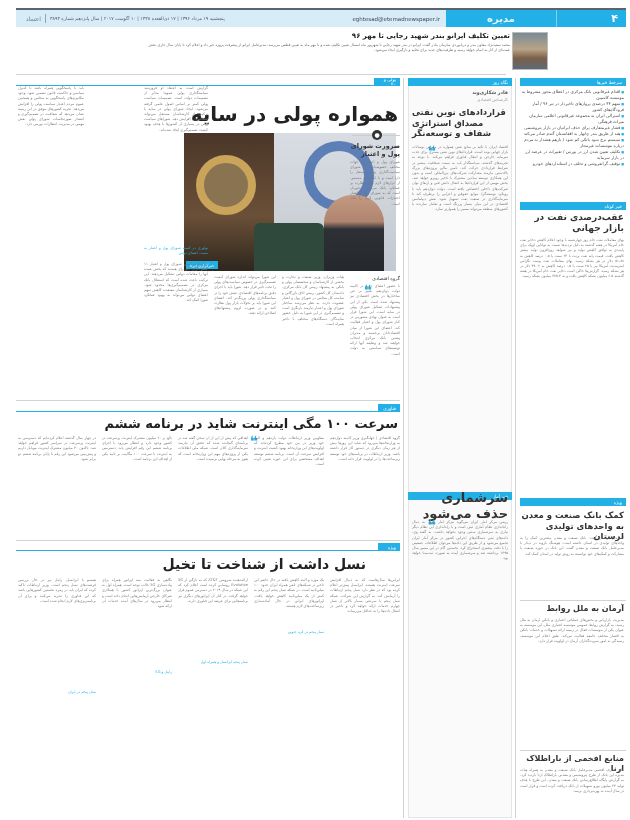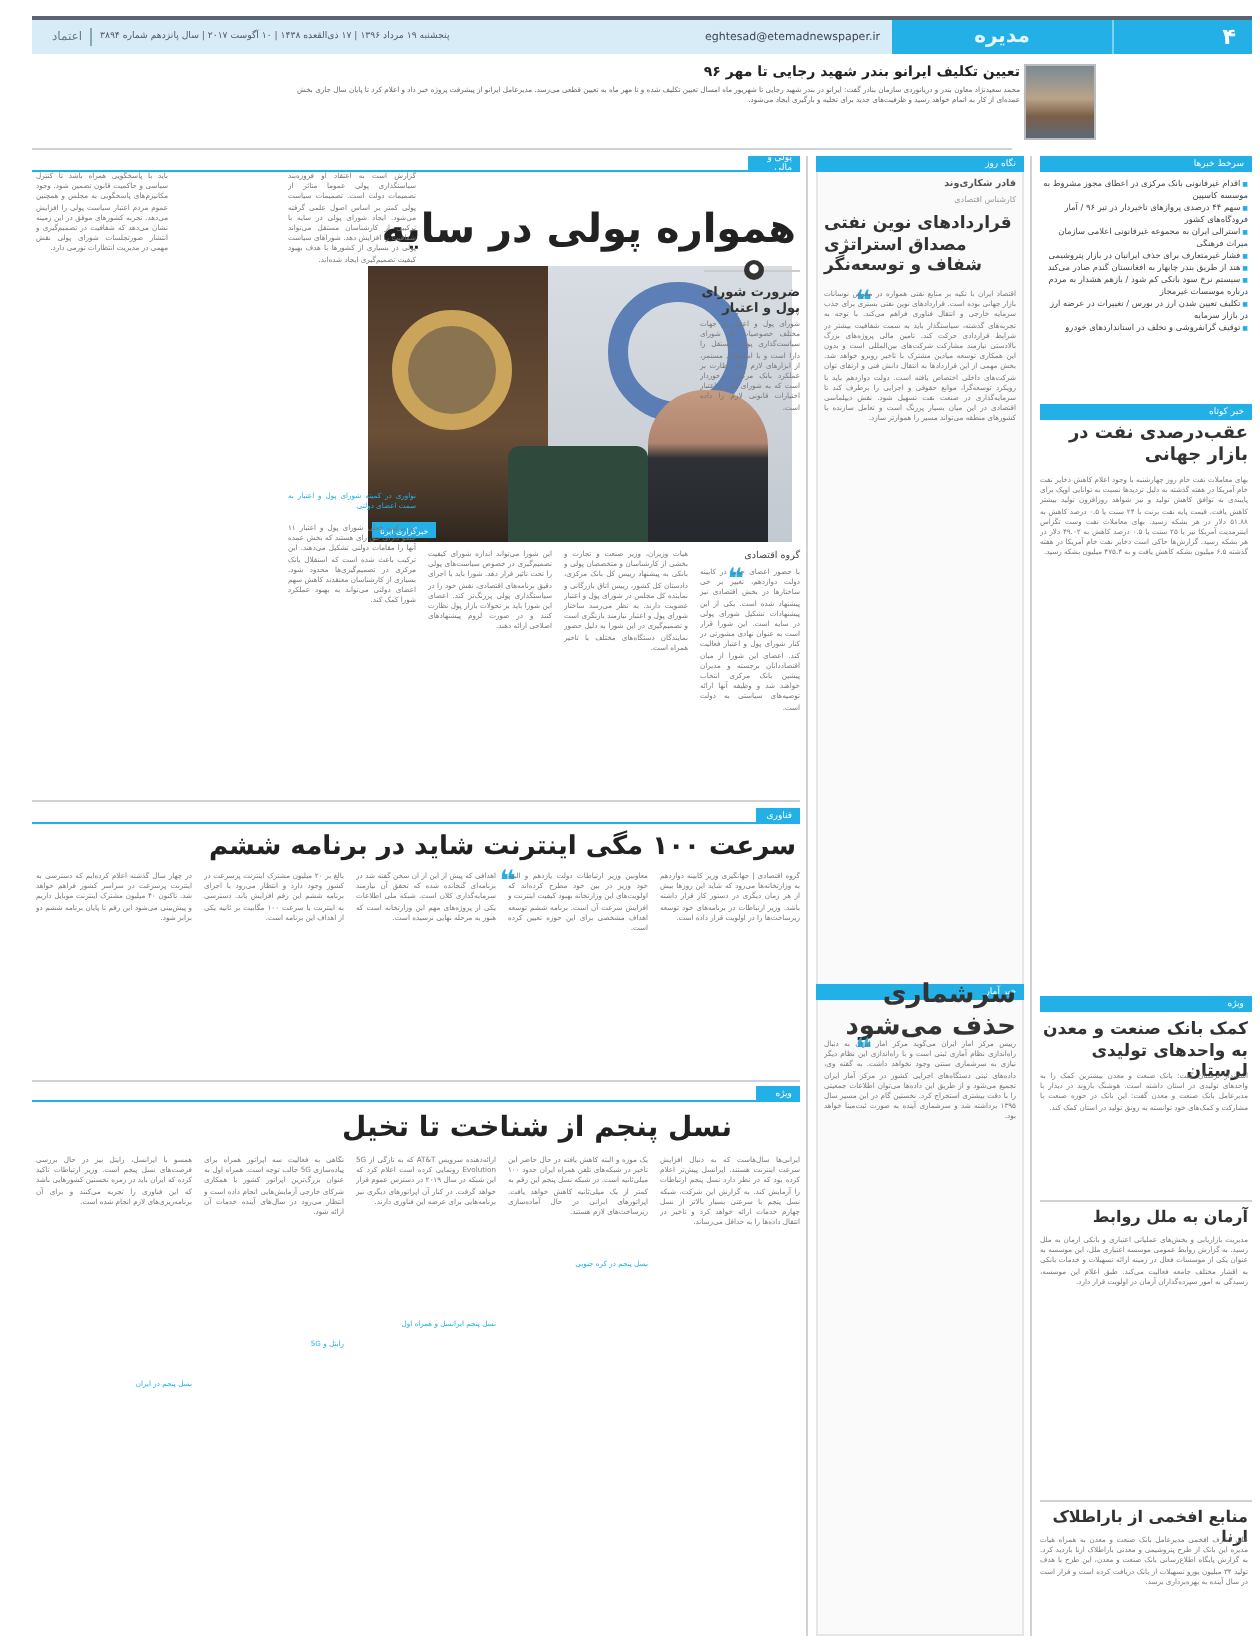--- a/index.html
+++ b/index.html
@@ -134,21 +134,21 @@
   <div class="txt" style="right:226px;top:426px;width:70px;height:100px">گروه اقتصادی | جهانگیری وزیر کابینه دوازدهم به وزارتخانه‌ها می‌رود که شاید این روزها بیش از هر زمان دیگری در دستور کار قرار داشته باشد. وزیر ارتباطات در برنامه‌های خود توسعه زیرساخت‌ها را در اولویت قرار داده است.</div>
   <div class="txt" style="right:302px;top:426px;width:70px;height:100px">معاونین وزیر ارتباطات دولت یازدهم و البته خود وزیر در بین خود مطرح کرده‌اند که اولویت‌های این وزارتخانه بهبود کیفیت اینترنت و افزایش سرعت آن است. برنامه ششم توسعه اهداف مشخصی برای این حوزه تعیین کرده است.</div>
   <div class="txt" style="right:378px;top:426px;width:70px;height:100px">اهدافی که پیش از این از آن سخن گفته شد در برنامه‌ای گنجانده شده که تحقق آن نیازمند سرمایه‌گذاری کلان است. شبکه ملی اطلاعات یکی از پروژه‌های مهم این وزارتخانه است که هنوز به مرحله نهایی نرسیده است.</div>
   <div class="txt" style="right:454px;top:426px;width:70px;height:100px">بالغ بر ۲۰ میلیون مشترک اینترنت پرسرعت در کشور وجود دارد و انتظار می‌رود با اجرای برنامه ششم این رقم افزایش یابد. دسترسی به اینترنت با سرعت ۱۰۰ مگابیت بر ثانیه یکی از اهداف این برنامه است.</div>
   <div class="txt" style="left:2px;top:426px;width:78px;height:100px">در چهار سال گذشته اعلام کرده‌ایم که دسترسی به اینترنت پرسرعت در سراسر کشور فراهم خواهد شد. تاکنون ۴۰ میلیون مشترک اینترنت موبایل داریم و پیش‌بینی می‌شود این رقم تا پایان برنامه ششم دو برابر شود.</div>
 
   <div class="hr" style="left:0;top:530px;width:384px"></div>
 
   <div class="colhead" style="right:226px;top:533px;width:22px">ویژه</div>
   <div class="hr" style="right:226px;top:540px;width:384px;background:#23b0e6"></div>
-  <div class="h-news" style="right:260px;top:546px;width:330px;font-size:14px;color:#222">نسل پنجم از شناخت تا تخیل</div>
+  <div class="h-news" style="right:260px;top:546px;width:330px;font-size:14px;color:#222">نسل داشت از شناخت تا تخیل</div>
   <div class="txt" style="right:226px;top:568px;width:70px;height:238px">ایرانی‌ها سال‌هاست که به دنبال افزایش سرعت اینترنت هستند. ایرانسل پیش‌تر اعلام کرده بود که در نظر دارد نسل پنجم ارتباطات را آزمایش کند. به گزارش این شرکت، شبکه نسل پنجم با سرعتی بسیار بالاتر از نسل چهارم خدمات ارائه خواهد کرد و تاخیر در انتقال داده‌ها را به حداقل می‌رساند.</div>
   <div class="txt" style="right:302px;top:568px;width:70px;height:238px">یک موزه و البته کاهش یافته در حال حاضر این تاخیر در شبکه‌های تلفن همراه ایران حدود ۱۰۰ میلی‌ثانیه است. در شبکه نسل پنجم این رقم به کمتر از یک میلی‌ثانیه کاهش خواهد یافت. اپراتورهای ایرانی در حال آماده‌سازی زیرساخت‌های لازم هستند.</div>
   <div class="txt" style="right:378px;top:568px;width:70px;height:238px">ارائه‌دهنده سرویس AT&amp;T که به تازگی از 5G Evolution رونمایی کرده است اعلام کرد که این شبکه در سال ۲۰۱۹ در دسترس عموم قرار خواهد گرفت. در کنار آن اپراتورهای دیگری نیز برنامه‌هایی برای عرضه این فناوری دارند.</div>
   <div class="txt" style="right:454px;top:568px;width:70px;height:238px">نگاهی به فعالیت سه اپراتور همراه برای پیاده‌سازی 5G جالب توجه است. همراه اول به عنوان بزرگ‌ترین اپراتور کشور با همکاری شرکای خارجی آزمایش‌هایی انجام داده است و انتظار می‌رود در سال‌های آینده خدمات آن ارائه شود.</div>
   <div class="txt" style="left:2px;top:568px;width:78px;height:238px">همسو با ایرانسل، رایتل نیز در حال بررسی فرصت‌های نسل پنجم است. وزیر ارتباطات تاکید کرده که ایران باید در زمره نخستین کشورهایی باشد که این فناوری را تجربه می‌کنند و برای آن برنامه‌ریزی‌های لازم انجام شده است.</div>
   <div class="txt" style="right:302px;top:620px;width:70px;height:10px;color:#23b0e6">نسل پنجم در کره جنوبی</div>
   <div class="txt" style="right:378px;top:650px;width:70px;height:10px;color:#23b0e6">نسل پنجم ایرانسل و همراه اول</div>
   <div class="txt" style="right:454px;top:660px;width:70px;height:10px;color:#23b0e6">رایتل و 5G</div>
   <div class="txt" style="left:2px;top:680px;width:78px;height:10px;color:#23b0e6">نسل پنجم در ایران</div>
 </div>

